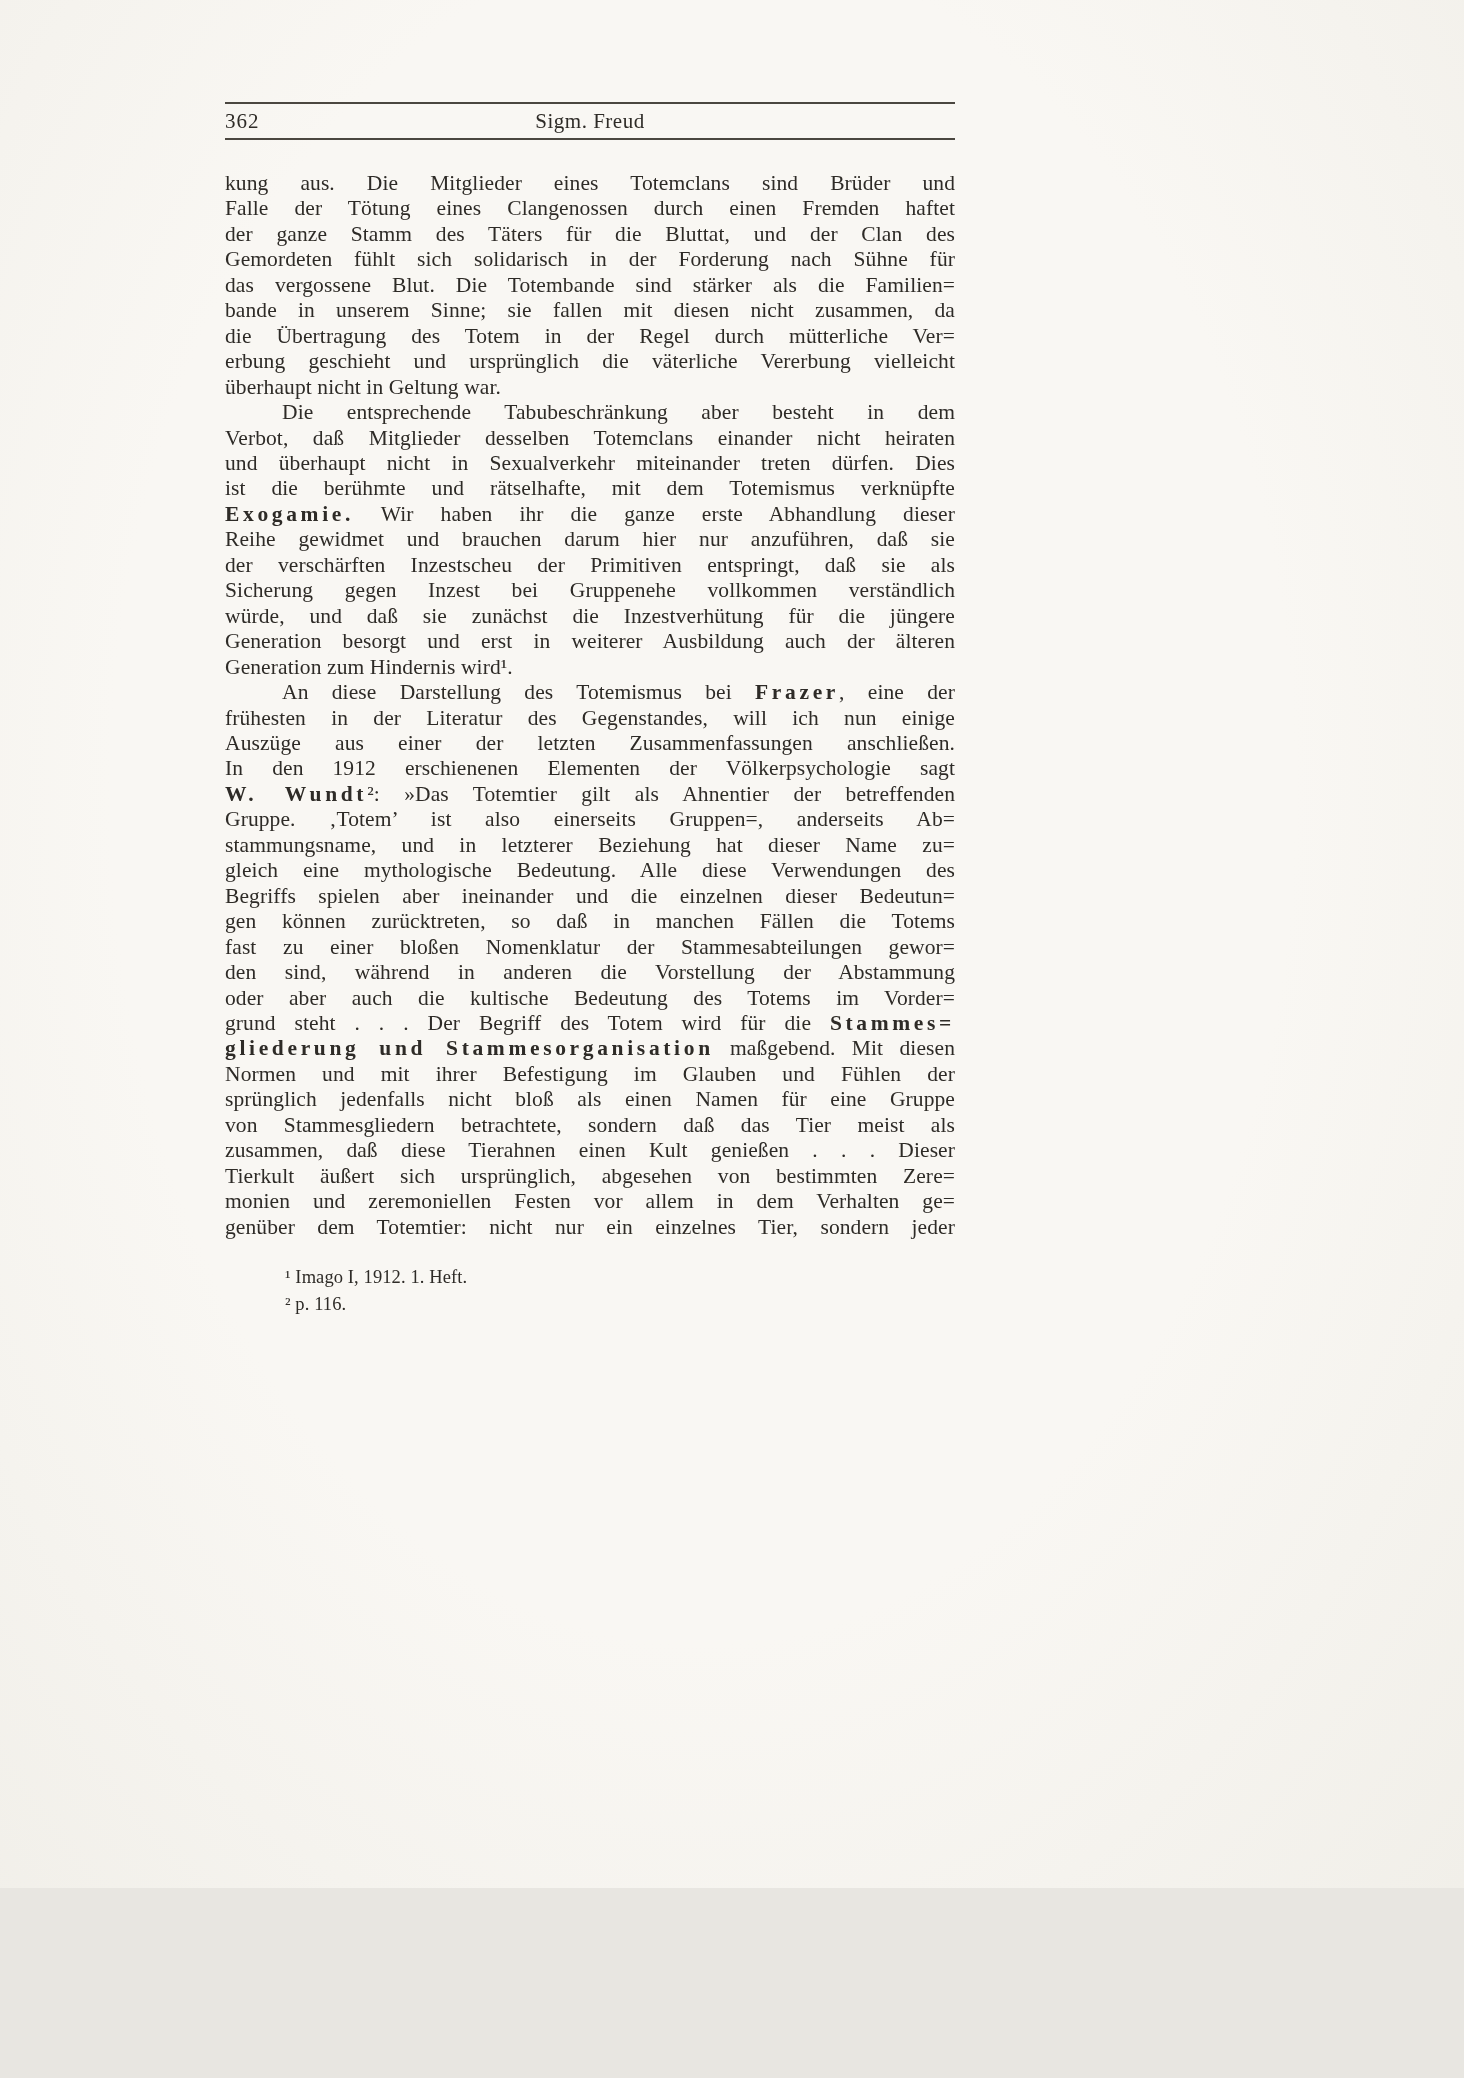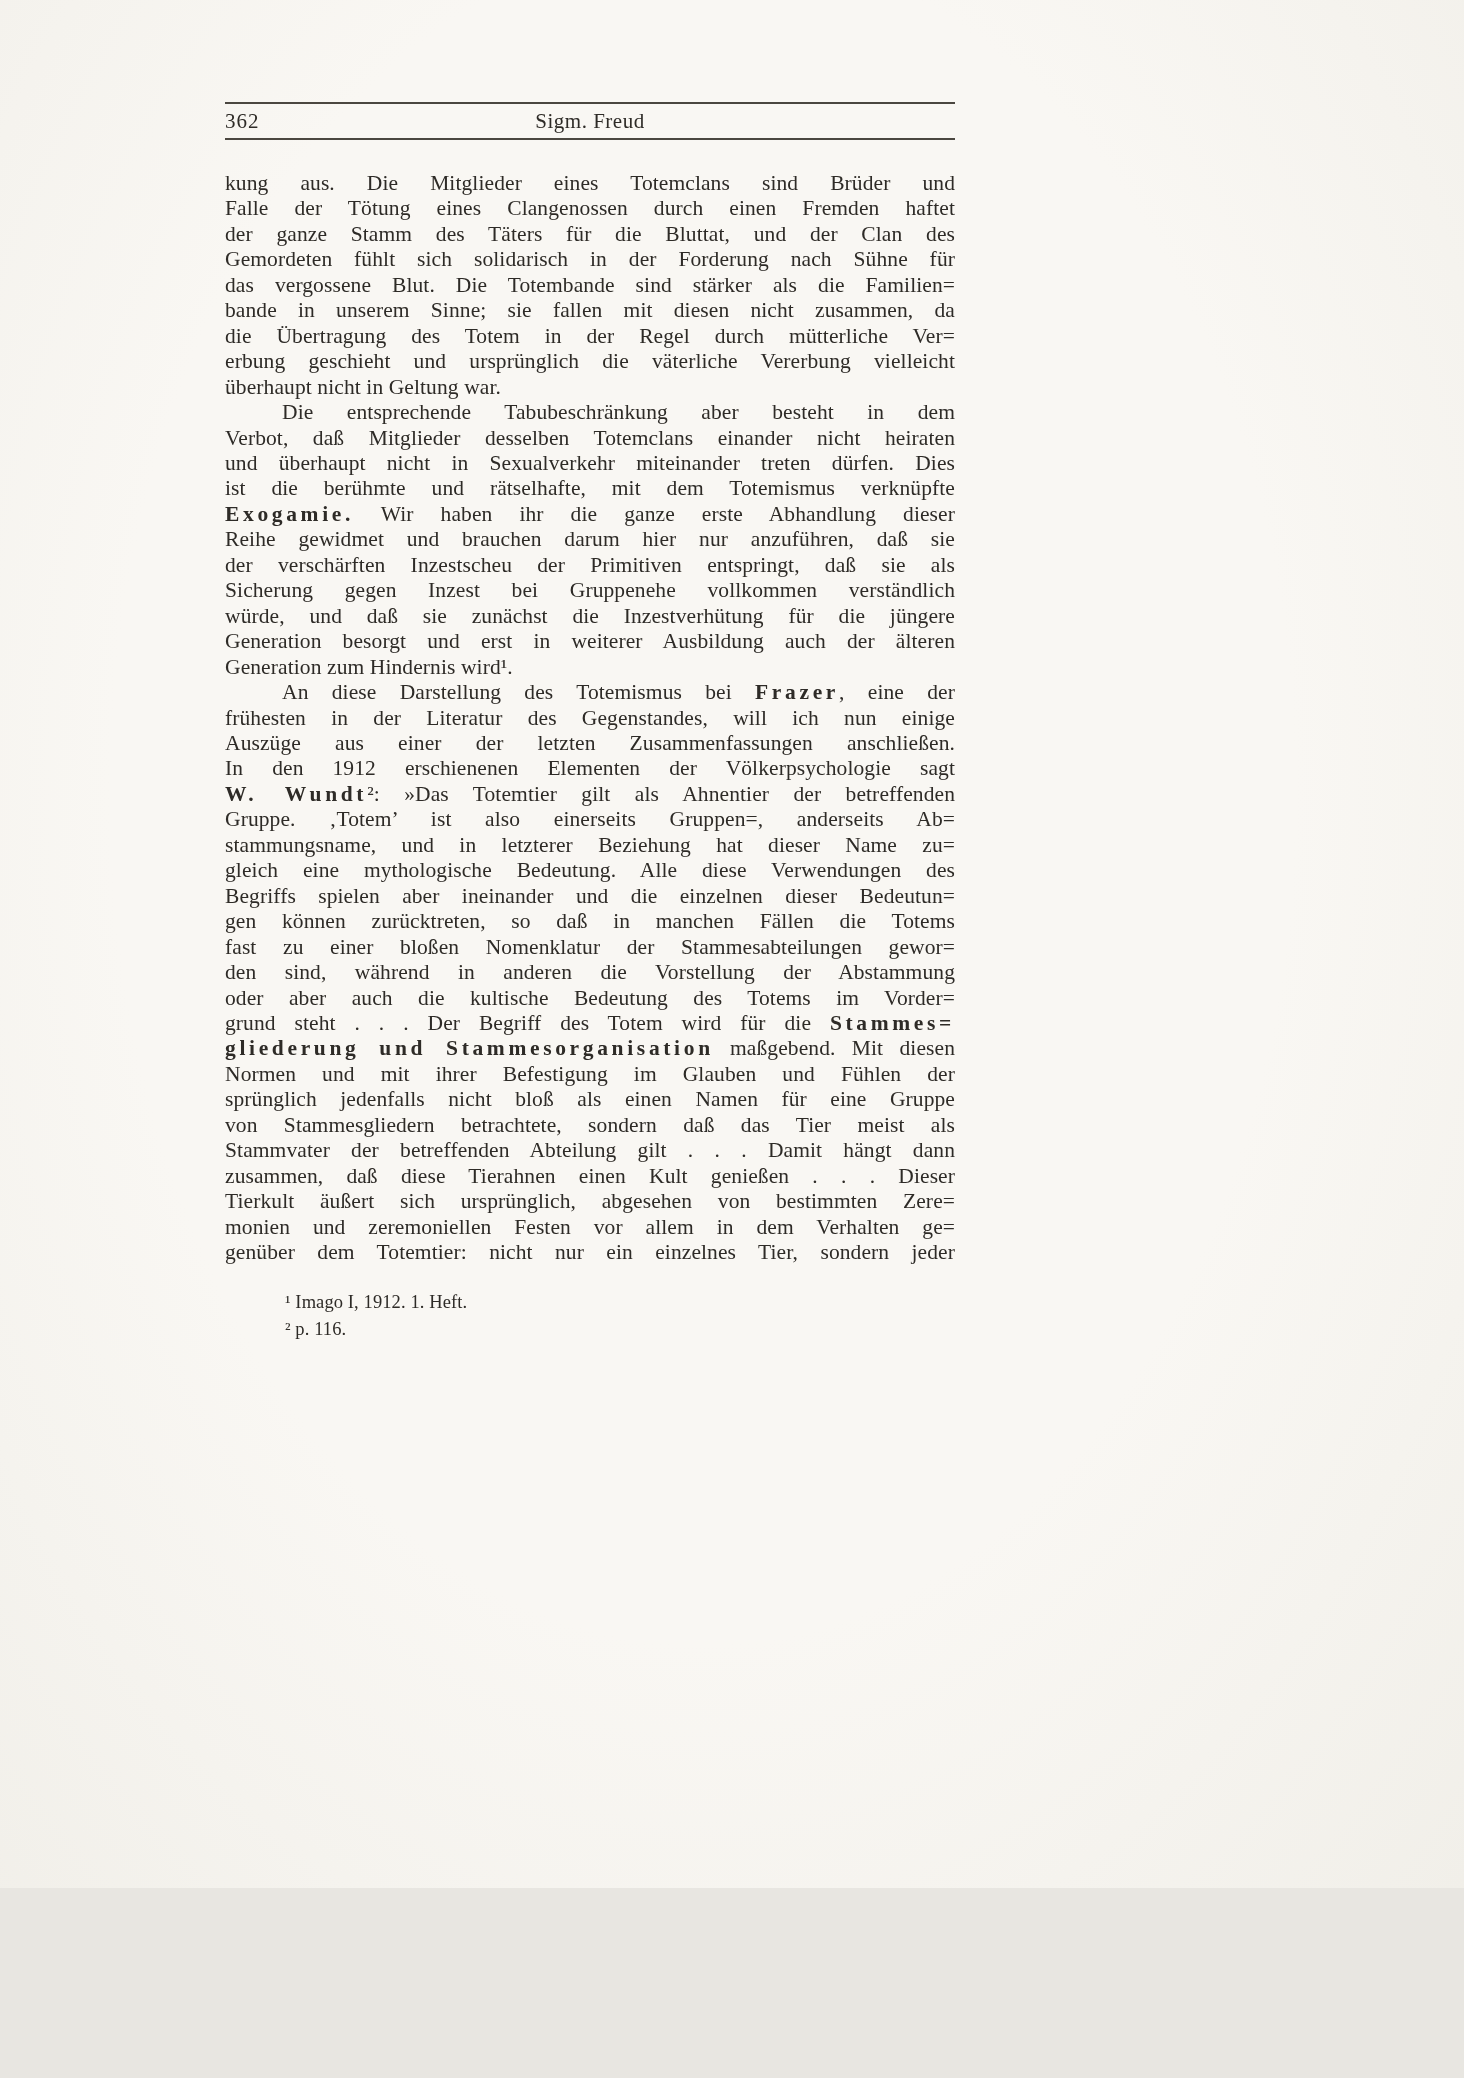--- a/index.html
+++ b/index.html
@@ -113,21 +113,20 @@
           <div class="line">Begriffs spielen aber ineinander und die einzelnen dieser Bedeutun=</div>
           <div class="line">gen können zurücktreten, so daß in manchen Fällen die Totems</div>
           <div class="line">fast zu einer bloßen Nomenklatur der Stammesabteilungen gewor=</div>
           <div class="line">den sind, während in anderen die Vorstellung der Abstammung</div>
           <div class="line">oder aber auch die kultische Bedeutung des Totems im Vorder=</div>
           <div class="line"><span>grund steht . . . Der Begriff des Totem wird für die </span><span class="sperr">Stammes=</span></div>
           <div class="line"><span class="sperr">gliederung und Stammesorganisation</span><span> maßgebend. Mit diesen</span></div>
           <div class="line">Normen und mit ihrer Befestigung im Glauben und Fühlen der</div>
           <div class="line">sprünglich jedenfalls nicht bloß als einen Namen für eine Gruppe</div>
           <div class="line">von Stammesgliedern betrachtete, sondern daß das Tier meist als</div>
-          <div class="line">Stammvater der betreffenden Abteilung gilt . . . Damit hängt dann</div>
           <div class="line">zusammen, daß diese Tierahnen einen Kult genießen . . . Dieser</div>
           <div class="line">Tierkult äußert sich ursprünglich, abgesehen von bestimmten Zere=</div>
           <div class="line">monien und zeremoniellen Festen vor allem in dem Verhalten ge=</div>
           <div class="line">genüber dem Totemtier: nicht nur ein einzelnes Tier, sondern jeder</div>
         </div>
       </div>
     <div id="footnotes" class="footnotes">
         <div>¹ Imago I, 1912. 1. Heft.</div>
         <div>² p. 116.</div>
       </div>

